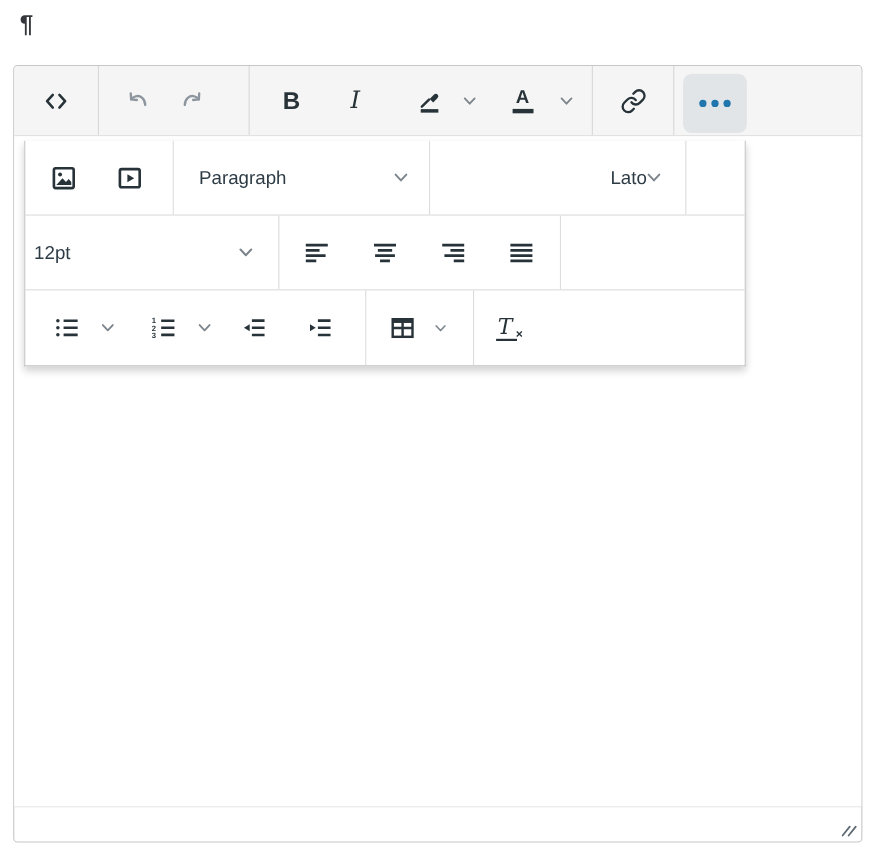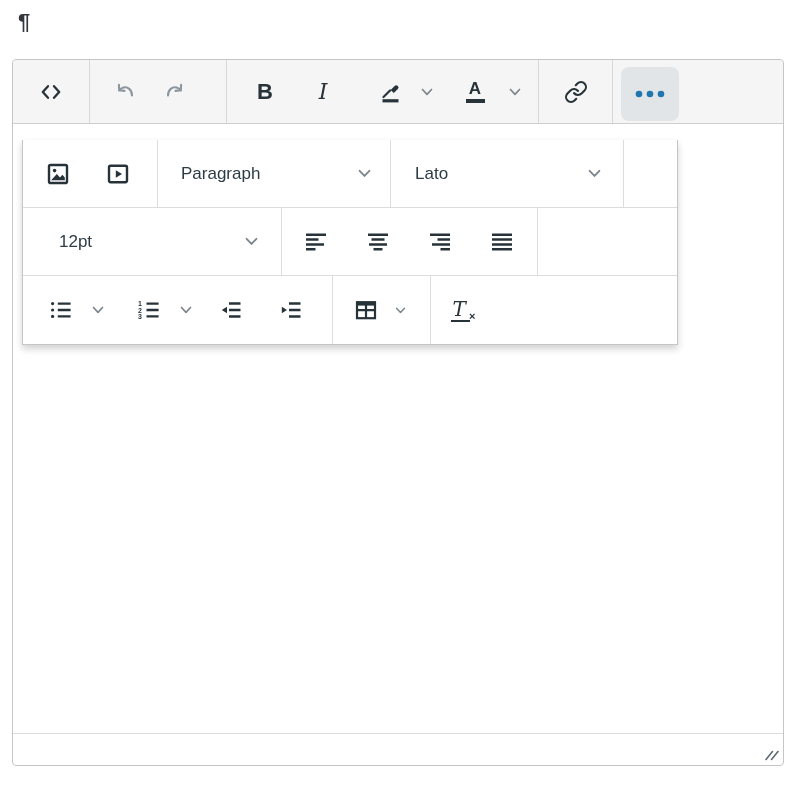--- a/index.html
+++ b/index.html
@@ -51,21 +51,21 @@
   .color-bar { width:19px; height:3.5px; background:#273339; }
 
   .more-btn {
     width:58px; height:54px; margin:4px 0 0 8px; border:none; cursor:pointer;
     background:#e2e5e8; border-radius:8px;
     display:flex; align-items:center; justify-content:center;
   }
 
   
   .overflow-panel {
-    position:absolute; left:9px; top:80px; width:656px; z-index:10;
+    position:absolute; left:9px; top:68px; width:656px; z-index:10;
     background:#fff; border:1px solid #c6c6c6; border-top:none;
     box-shadow:0 4px 7px rgba(0,0,0,0.18);
   }
   .panel-row { display:flex; height:68px; border-bottom:1px solid #dcdcdc; }
   .panel-row:last-child { border-bottom:none; }
   .cell { display:flex; align-items:center; height:100%; border-right:1px solid #dcdcdc; }
   .cell.spacer { flex:1; border-right:none; }
   .pbtn {
     display:flex; align-items:center; justify-content:center;
     height:48px; width:48px; background:transparent; border:none; cursor:pointer;
@@ -74,22 +74,22 @@
   .pbtn.narrow { width:26px; }
   .dropdown {
     justify-content:space-between; cursor:pointer;
     font-size:17px; color:#2d3b45;
   }
   .dd-label { white-space:nowrap; }
 
   
   .r1-insert { width:135px; padding-left:11px; gap:12px; }
   .r1-para  { width:233px; padding-left:23px; padding-right:19px; }
-  .r1-font  { width:233px; padding-left:24px; padding-right:22px; }
-  .r2-size  { width:231px; padding-left:8px; padding-right:23px;margin-left:28px; }
+  .r1-font  { width:233px; padding-left:24px; padding-right:22px;justify-content:flex-end; }
+  .r2-size  { width:231px; padding-left:8px; padding-right:23px; }
   .r2-align { width:256px; padding-left:10px; gap:14px; }
   .r3-lists { width:310px; padding-left:14px; }
   .r3-table { width:98px;  padding-left:10px; }
   .r3-clear { flex:1; padding-left:10px; border-right:none; }
   .gap14 { margin-left:14px; } .gap8 { margin-left:8px; } .gap12 { margin-left:12px; }
 
   .tx-wrap { display:flex; align-items:flex-end; }
   .tx-t {
     font-family:"DejaVu Serif",serif; font-style:italic; font-size:20px; line-height:1;
     color:#273339; border-bottom:2.5px solid #273339; padding:0 4px 1px 2px;

